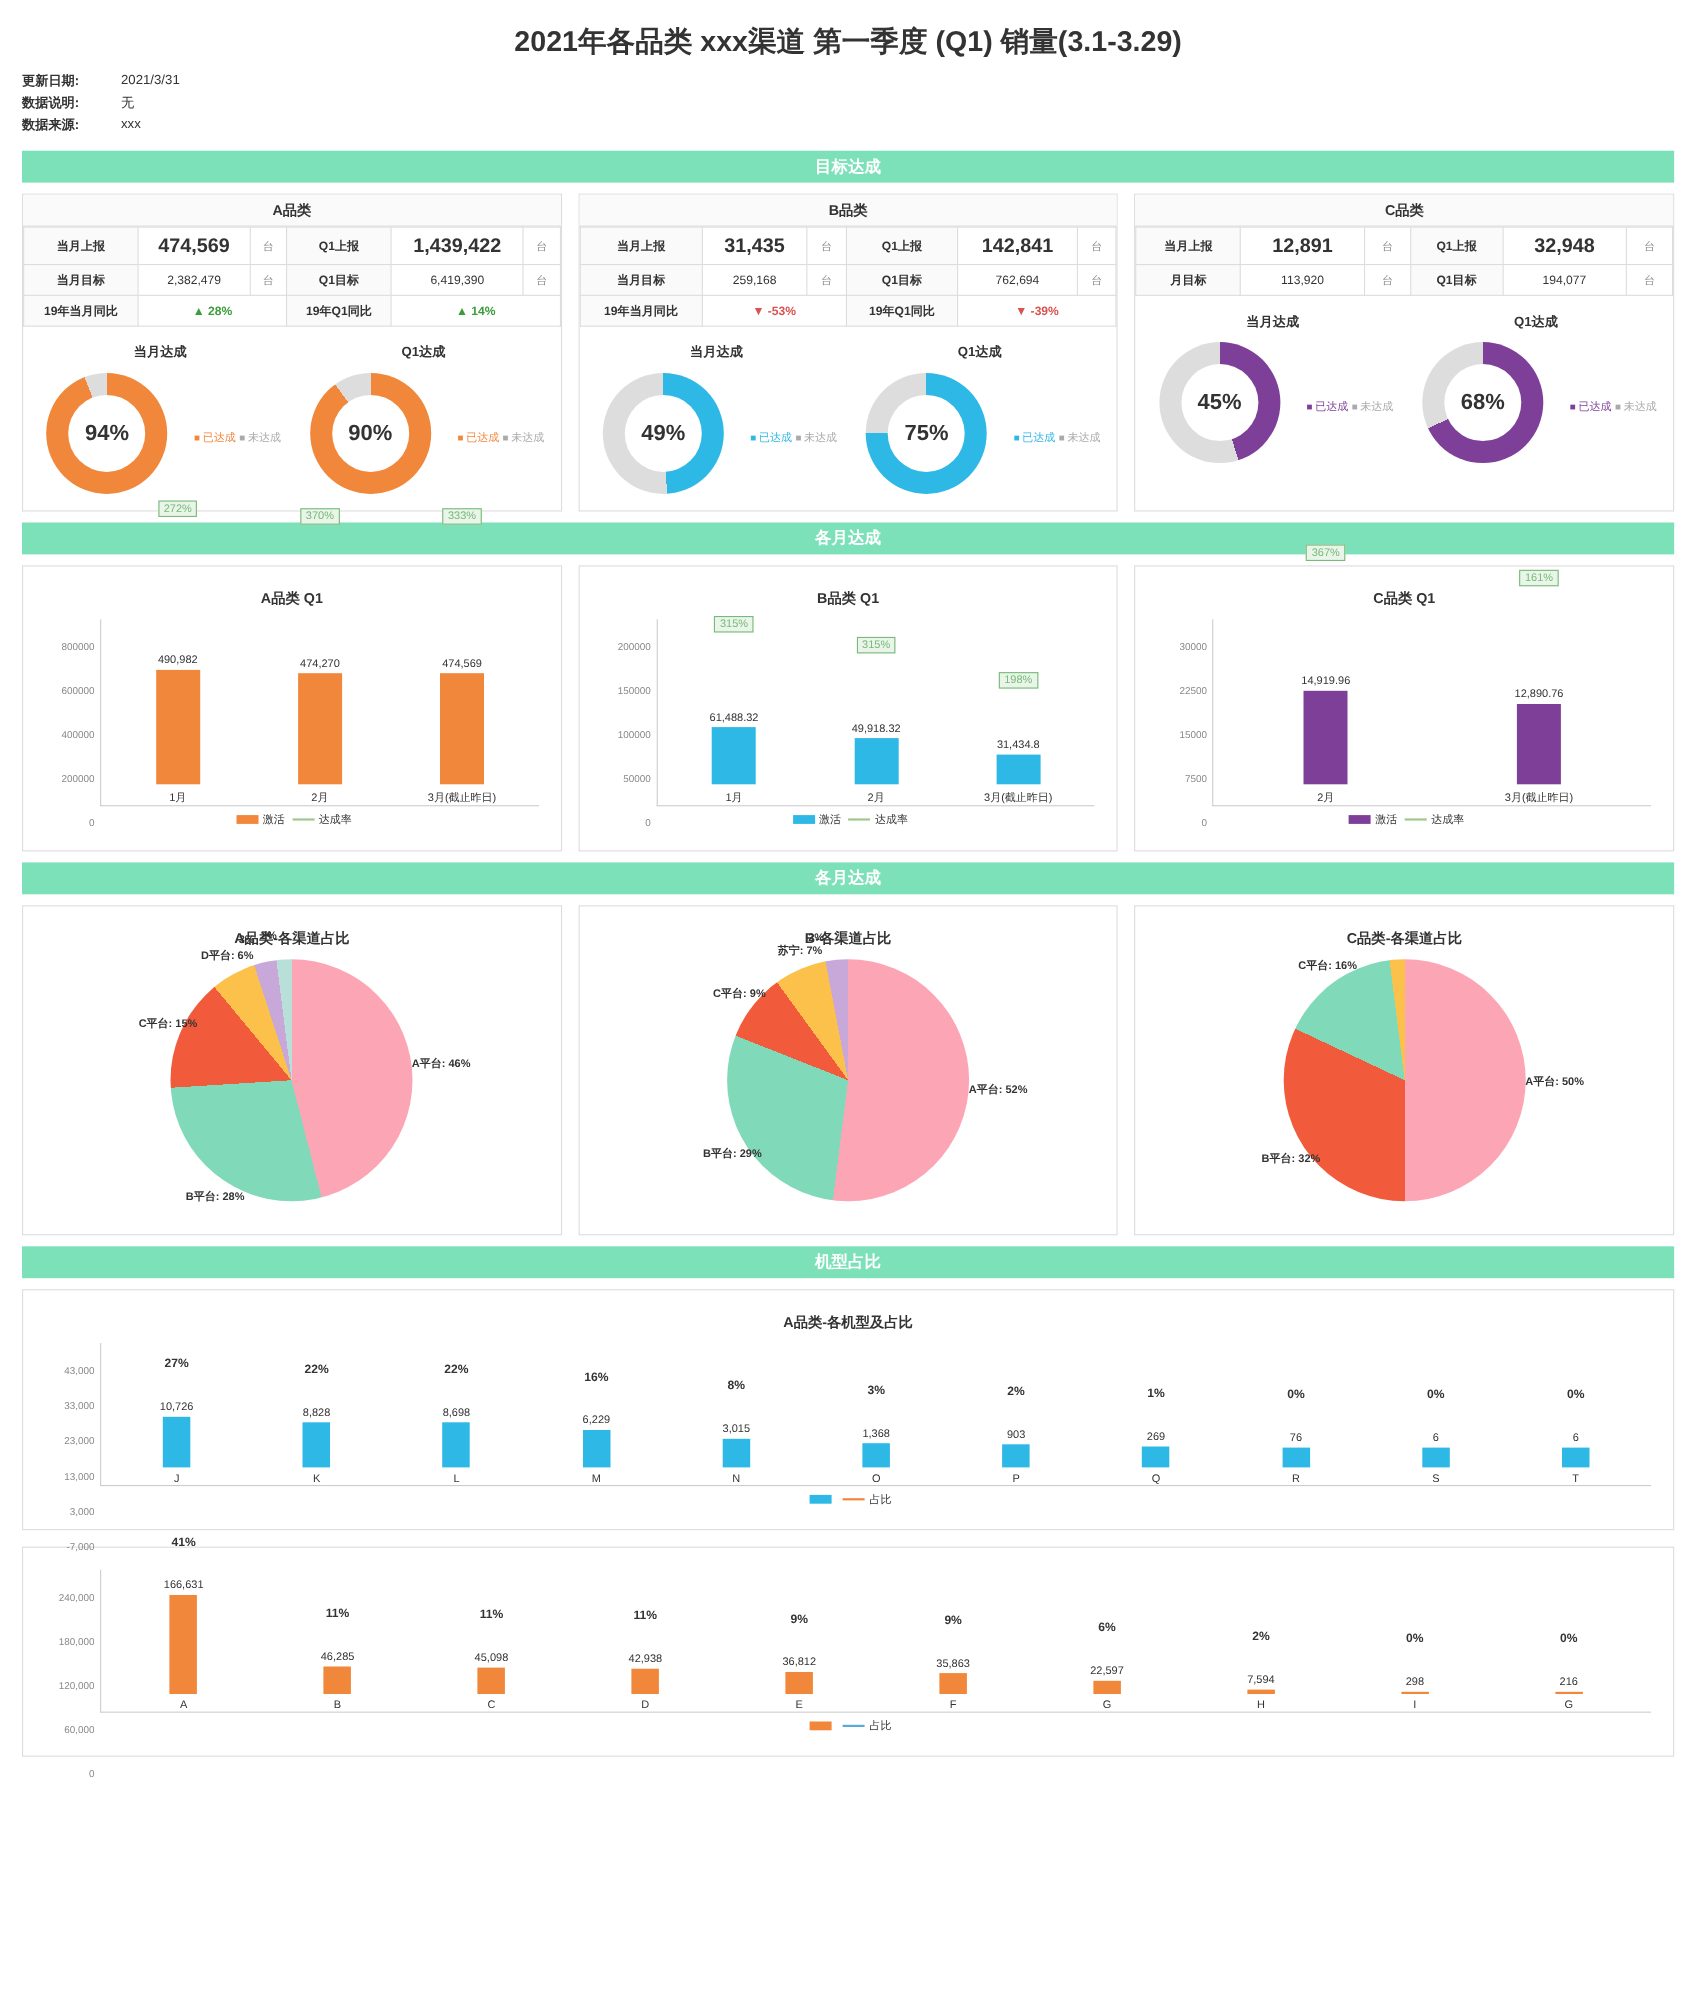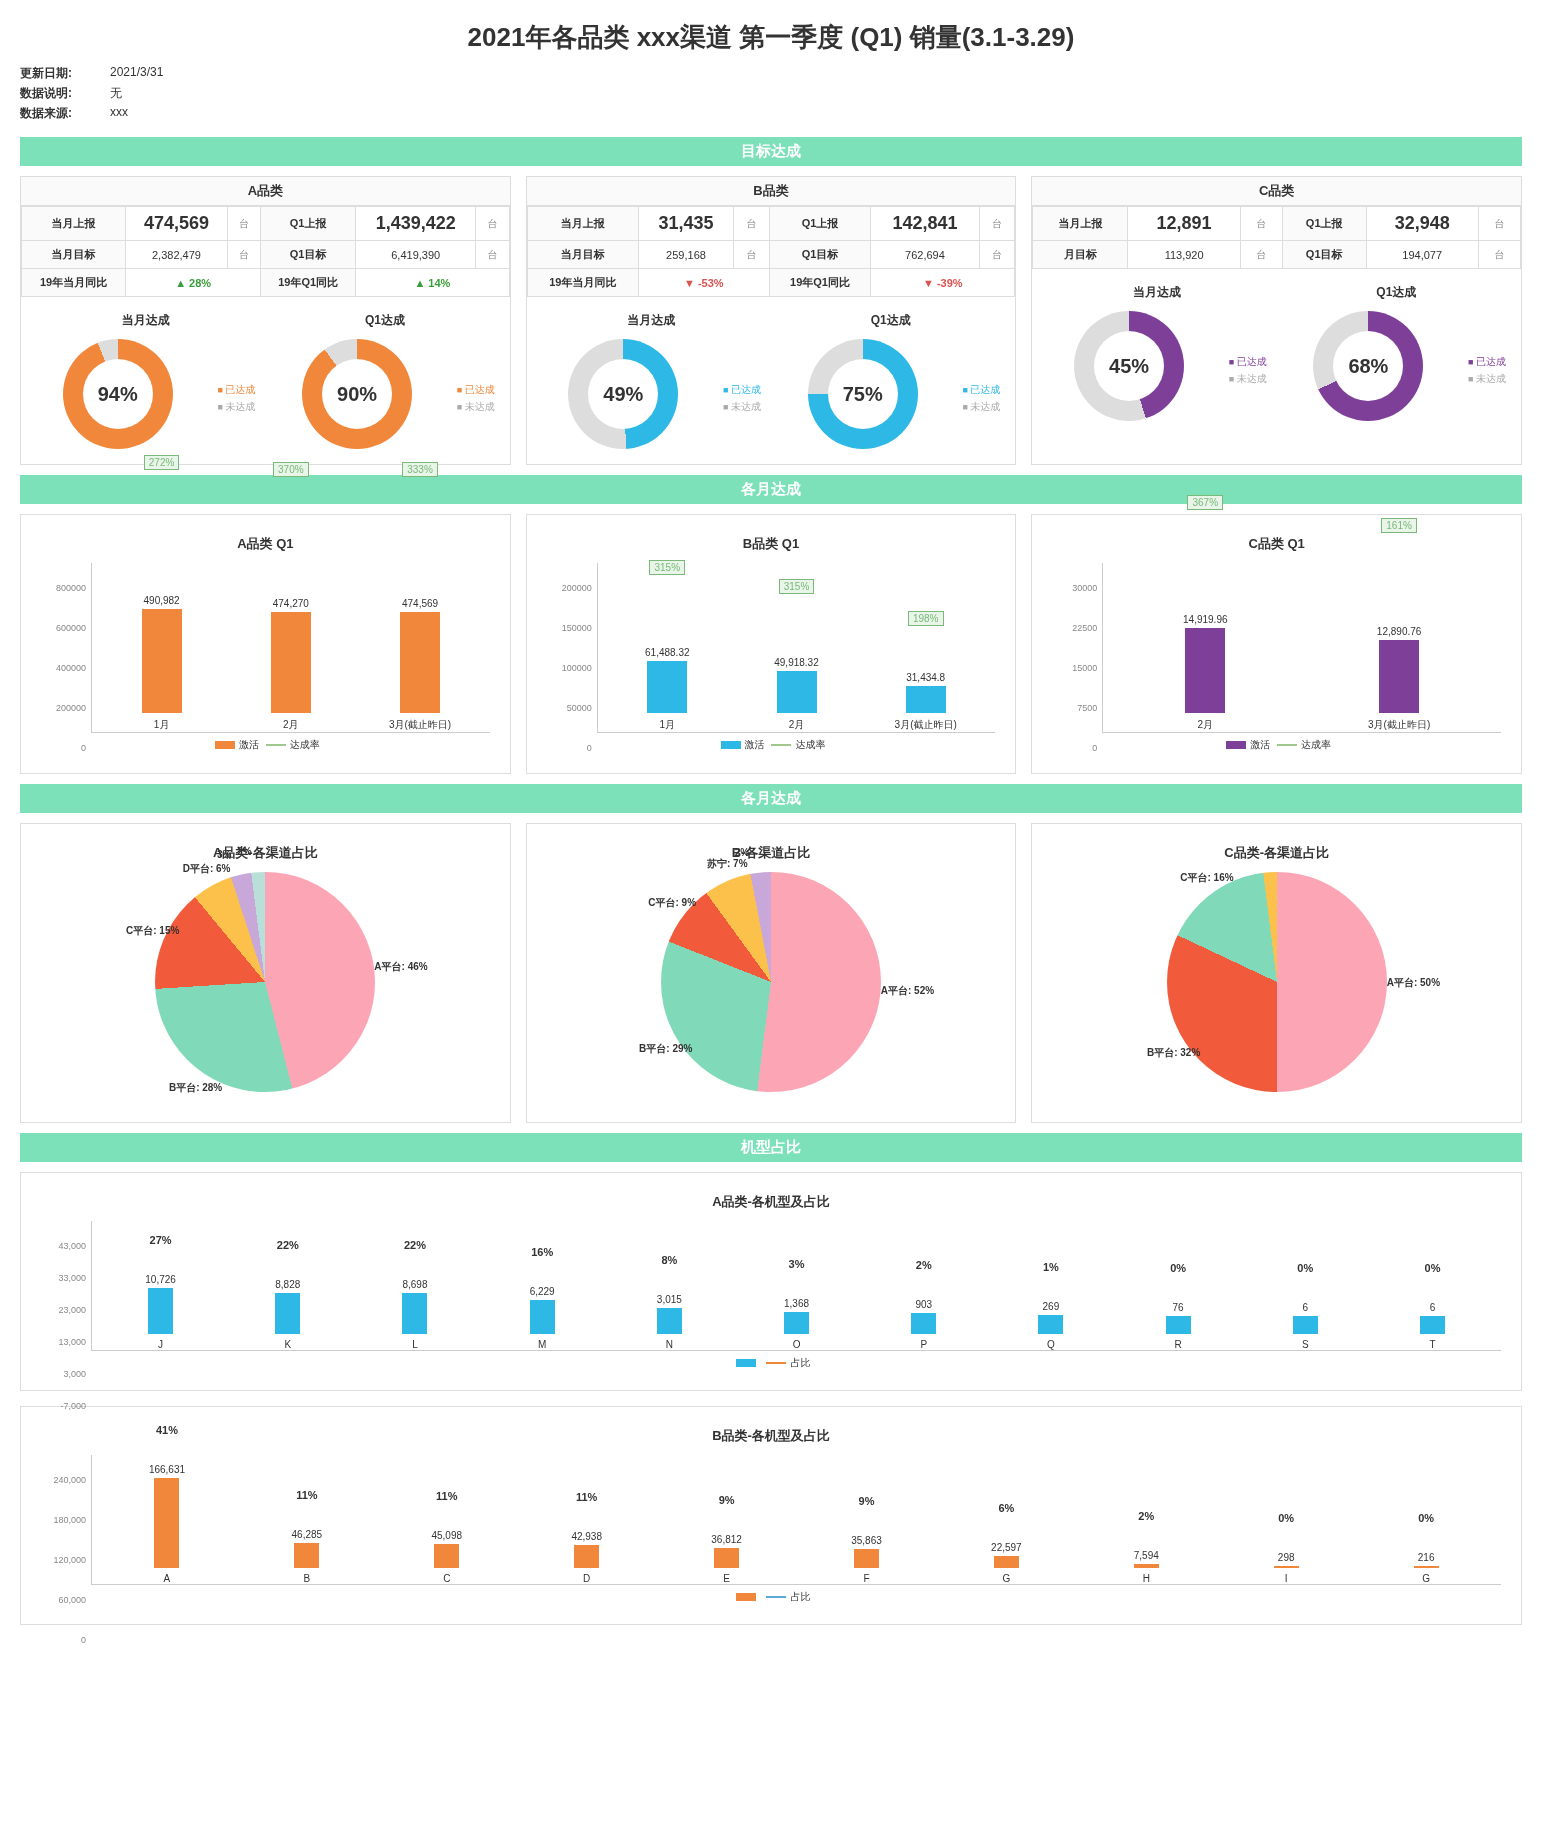--- a/index.html
+++ b/index.html
@@ -20,21 +20,21 @@
 .trend-up{color:#3a9d3a;font-weight:bold}
 .trend-down{color:#d9534f;font-weight:bold}
 .arrow-up::before{content:"▲";color:#3a9d3a;margin-right:3px}
 .arrow-down::before{content:"▼";color:#d9534f;margin-right:3px}
 .donuts{display:flex;gap:20px;padding:15px;justify-content:center}
 .donut-wrap{flex:1;text-align:center}
 .donut-title{font-size:12px;font-weight:bold;margin-bottom:10px}
 .donut{width:110px;height:110px;border-radius:50%;position:relative;margin:0 auto;display:flex;align-items:center;justify-content:center}
 .donut::after{content:"";position:absolute;width:70px;height:70px;background:#fff;border-radius:50%}
 .donut-pct{position:relative;z-index:1;font-size:20px;font-weight:bold}
-.donut-legend{font-size:10px;color:#666;margin-top:8px;display:flex;flex-direction:column;gap:3px;align-items:flex-start;padding-left:10px}
+.donut-legend{font-size:10px;color:#666;margin-top:8px;display:flex;flex-direction:row;gap:3px;align-items:flex-start;padding-left:10px}
 .lgd-item::before{content:"■ ";font-size:9px}
 .bar-chart{padding:20px;position:relative;height:260px}
 .chart-title{text-align:center;font-weight:bold;font-size:13px;margin-bottom:10px}
 .bars{display:flex;align-items:flex-end;height:170px;gap:30px;border-left:1px solid #ccc;border-bottom:1px solid #ccc;padding:0 20px;position:relative}
 .bar-group{flex:1;display:flex;flex-direction:column;align-items:center;position:relative}
 .bar{width:40px}
 .bar-label{font-size:10px;margin-top:5px}
 .bar-value{font-size:10px;margin-bottom:3px}
 .line-label{position:absolute;font-size:10px;color:#7ab97a;background:#e8f5e8;border:1px solid #7ab97a;padding:1px 4px}
 .y-axis{position:absolute;left:0;top:20px;height:170px;font-size:9px;color:#888;display:flex;flex-direction:column;justify-content:space-between;text-align:right;width:45px}
@@ -454,21 +454,20 @@
       <span class="bar-label">T</span>
     </div>
         </div>
     </div>
     <div class="chart-legend">
     <span class="lg-box" style="background:#2eb8e6"></span><span></span>
     <span class="lg-box" style="background:#f0873a;height:2px"></span><span>占比</span>
   </div>
   </div>
     <div class="wide-chart">
-    <div class="chart-title">B品类-各机型及占比</div>
     <div style="position:relative;padding-left:50px">
       <div class="y-axis">
           <div>240,000</div>
           <div>180,000</div>
           <div>120,000</div>
           <div>60,000</div>
           <div>0</div>
         </div>
       <div class="wide-bars">
           <div class="wide-bar-group">

